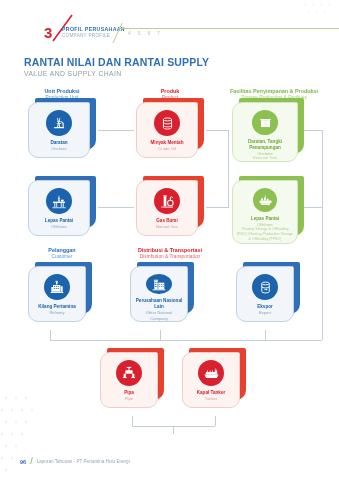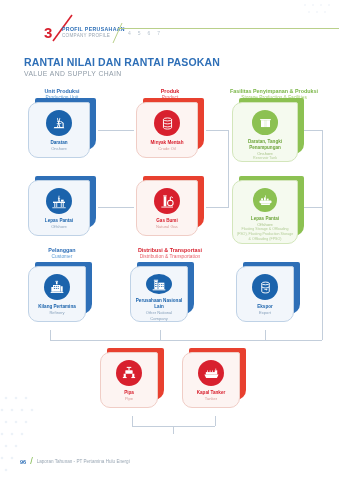--- a/index.html
+++ b/index.html
@@ -114,21 +114,21 @@
     <div class="hdr-rule"></div>
     <div class="hdr-pages">
       <span>4</span>
       <span>5</span>
       <span>6</span>
       <span>7</span>
     </div>
   </div>
 
   <div class="title">
-    <div class="t1">RANTAI NILAI DAN RANTAI PASOKAN</div>
+    <div class="t1">RANTAI NILAI DAN RANTAI SUPPLY</div>
     <div class="t2">VALUE AND SUPPLY CHAIN</div>
   </div>
 
   <div class="colhead ch-blue" style="left:24px;top:88px;width:76px;">
     <div class="h1">Unit Produksi</div>
     <div class="h2">Production Unit</div>
   </div>
   <div class="colhead ch-red" style="left:132px;top:88px;width:76px;">
     <div class="h1">Produk</div>
     <div class="h2">Product</div>

